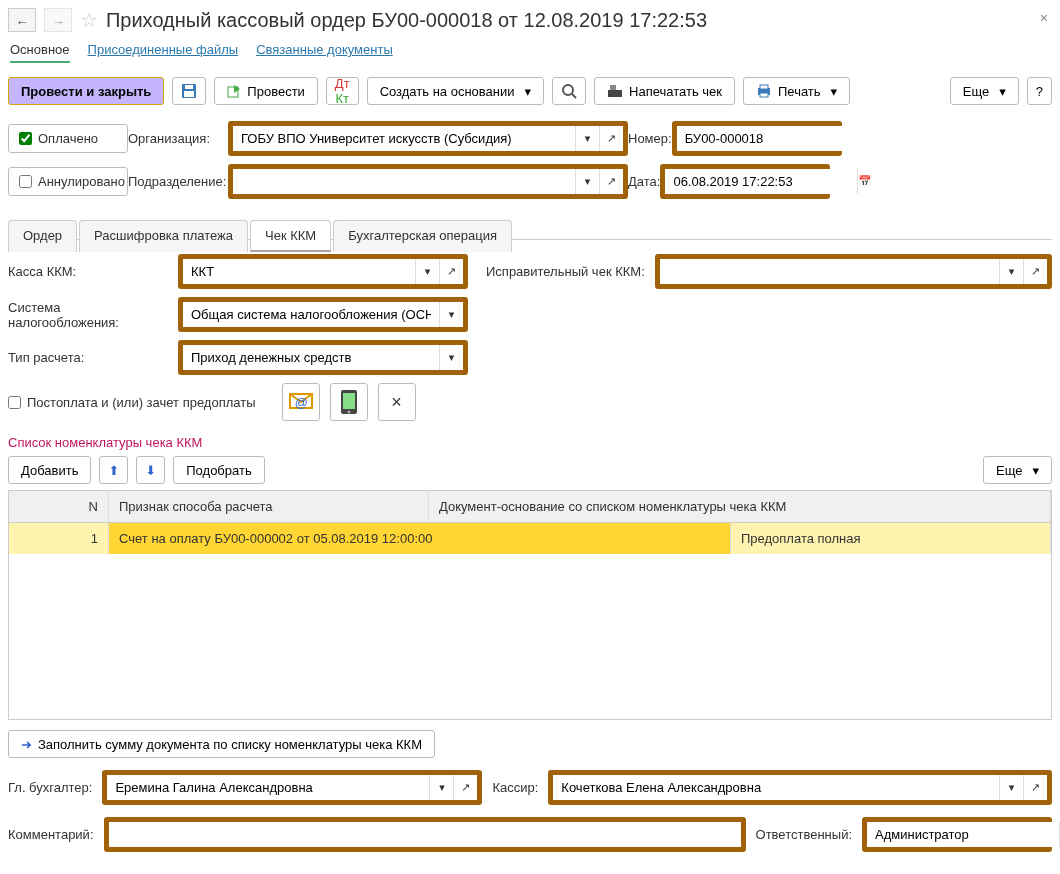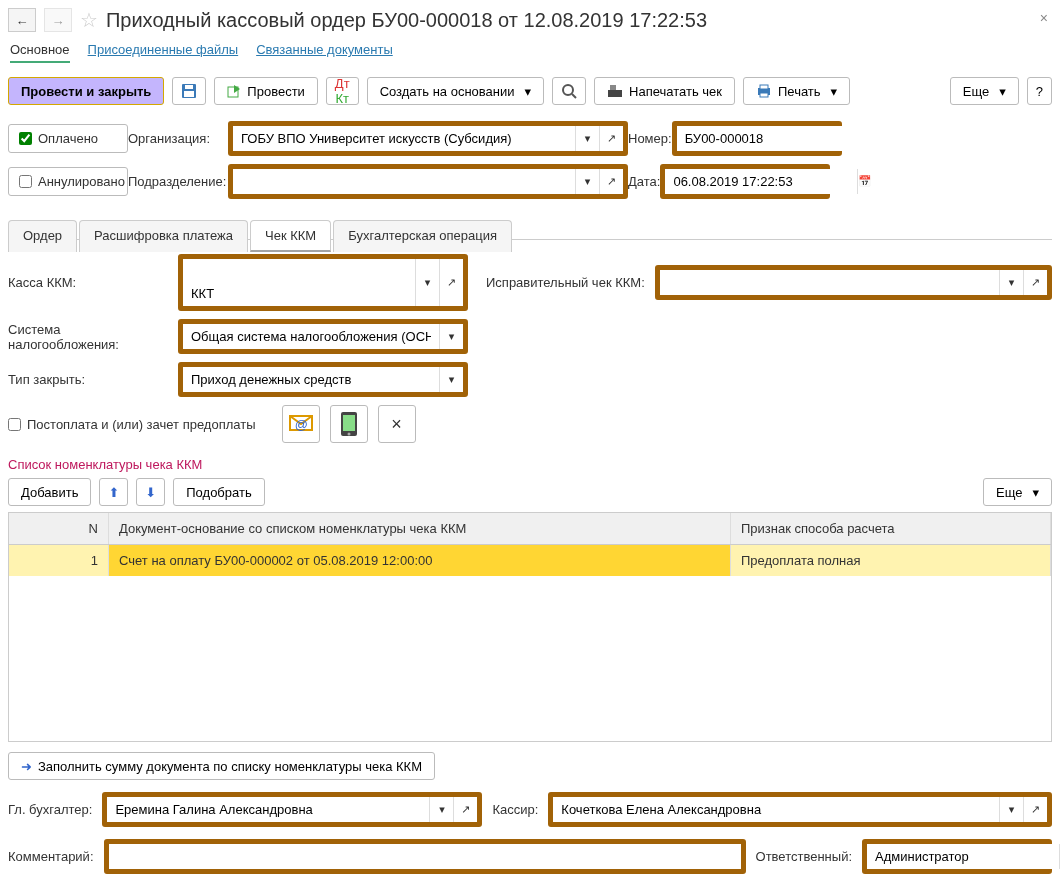--- a/index.html
+++ b/index.html
@@ -147,42 +147,42 @@
 <div class="tabs">
   <div class="tab">Ордер</div>
   <div class="tab">Расшифровка платежа</div>
   <div class="tab active">Чек ККМ</div>
   <div class="tab">Бухгалтерская операция</div>
 </div>
 
 <div class="field-row">
   <span class="field-label">Касса ККМ:</span>
   <div class="input-group" style="width:290px;">
-    <input class="input" style="flex: 1 1 0%; margin-top: 22px;" value="ККТ">
+    <input class="input" style="flex: 1 1 0%;" value="ККТ">
     <span class="btn-sq">▾</span>
     <span class="btn-sq">↗</span>
   </div>
   <span style="margin-left:8px;">Исправительный чек ККМ:</span>
   <div class="input-group" style="flex:1;">
     <input class="input" style="flex: 1 1 0%;">
     <span class="btn-sq">▾</span>
     <span class="btn-sq">↗</span>
   </div>
 </div>
 
 <div class="field-row">
   <span class="field-label">Система налогообложения:</span>
   <div class="input-group" style="width:290px;">
     <input class="input" style="flex: 1 1 0%;" value="Общая система налогообложения (ОСН)">
     <span class="btn-sq">▾</span>
   </div>
 </div>
 
 <div class="field-row">
-  <span class="field-label">Тип закрыть:</span>
+  <span class="field-label">Тип расчета:</span>
   <div class="input-group" style="width:290px;">
     <input class="input" style="flex: 1 1 0%;" value="Приход денежных средств">
     <span class="btn-sq">▾</span>
   </div>
 </div>
 
 <div class="field-row">
   <label style="display:flex;align-items:center;gap:6px;">
     <input type="checkbox" style="">
     <span>Постоплата и (или) зачет предоплаты</span>
@@ -215,22 +215,22 @@
       <span style="color:#36c">⬇</span>
     </button>
   <button class="btn">Подобрать</button>
   <div class="spacer"></div>
   <button class="btn dropdown">Еще</button>
 </div>
 
 <div class="table">
   <div class="thead">
     <div class="th col-n">N</div>
+    <div class="th col-p">Признак способа расчета</div>
     <div class="th col-doc">Документ-основание со списком номенклатуры чека ККМ</div>
-    <div class="th col-p">Признак способа расчета</div>
   </div>
   <div class="trow selected">
     <div class="td col-n">1</div>
     <div class="td col-doc">Счет на оплату БУ00-000002 от 05.08.2019 12:00:00</div>
     <div class="td col-p">Предоплата полная</div>
   </div>
 </div>
 
 <div style="margin-top:10px;">
   <button class="btn">

